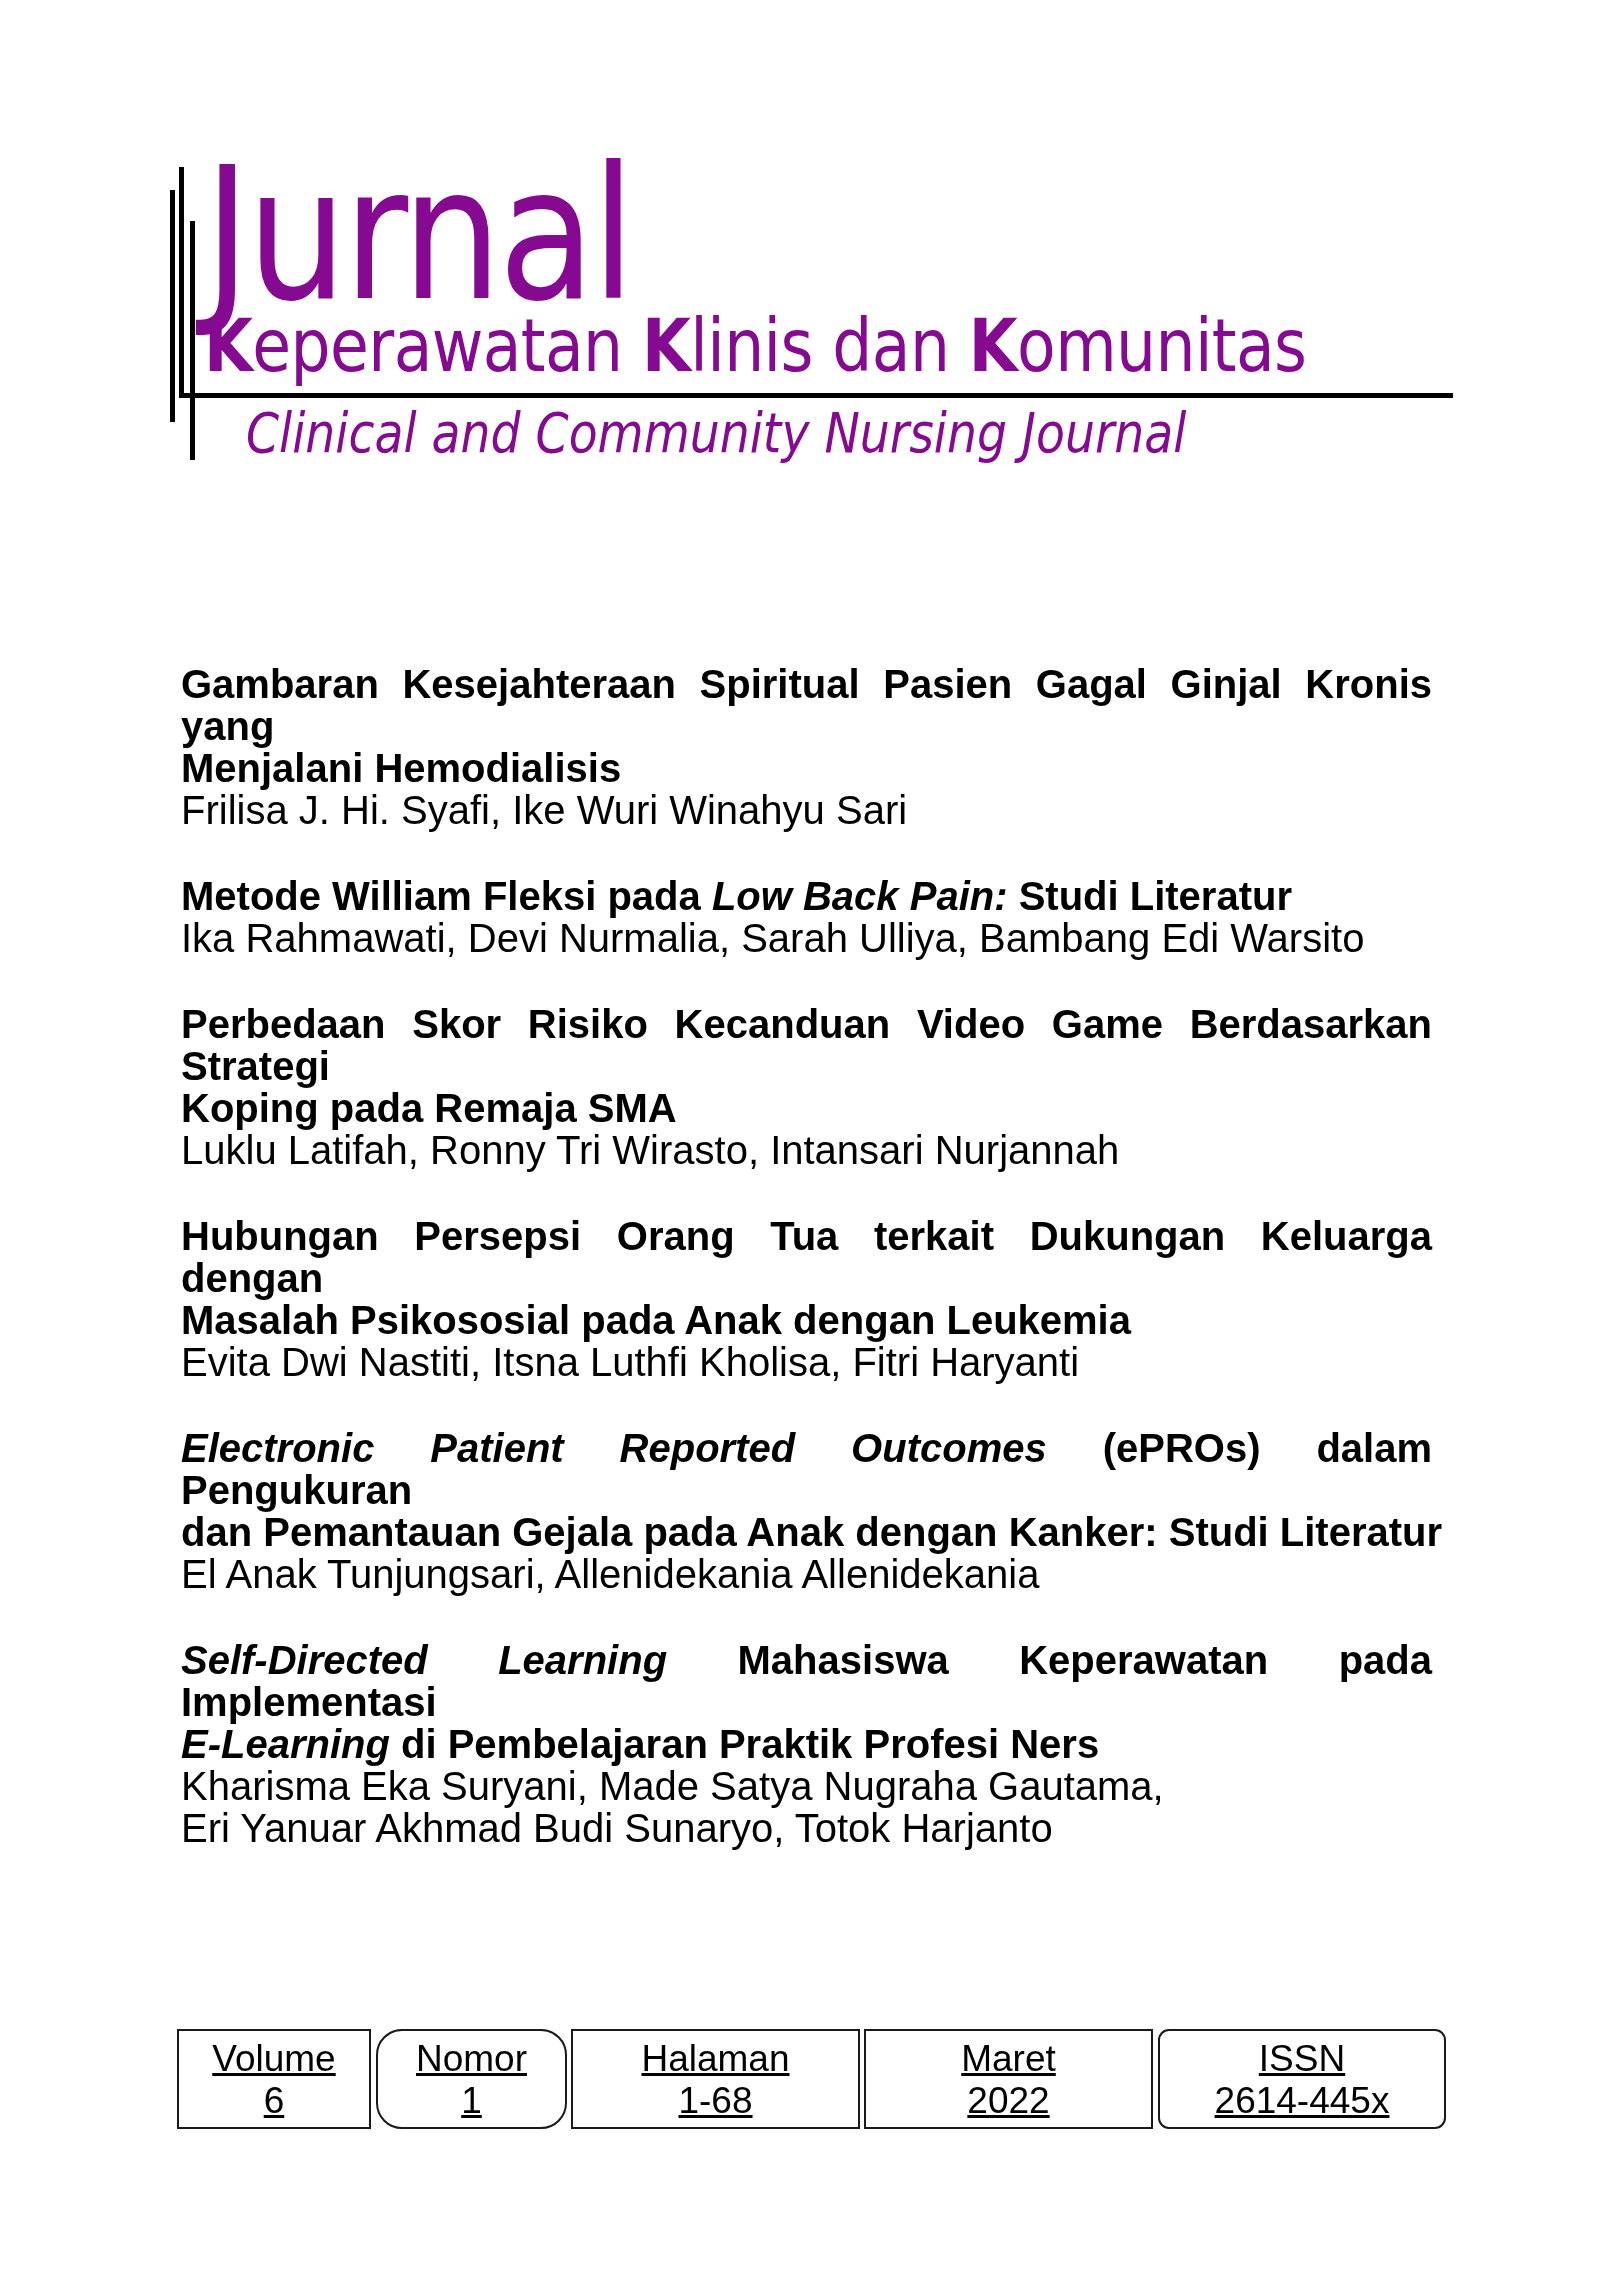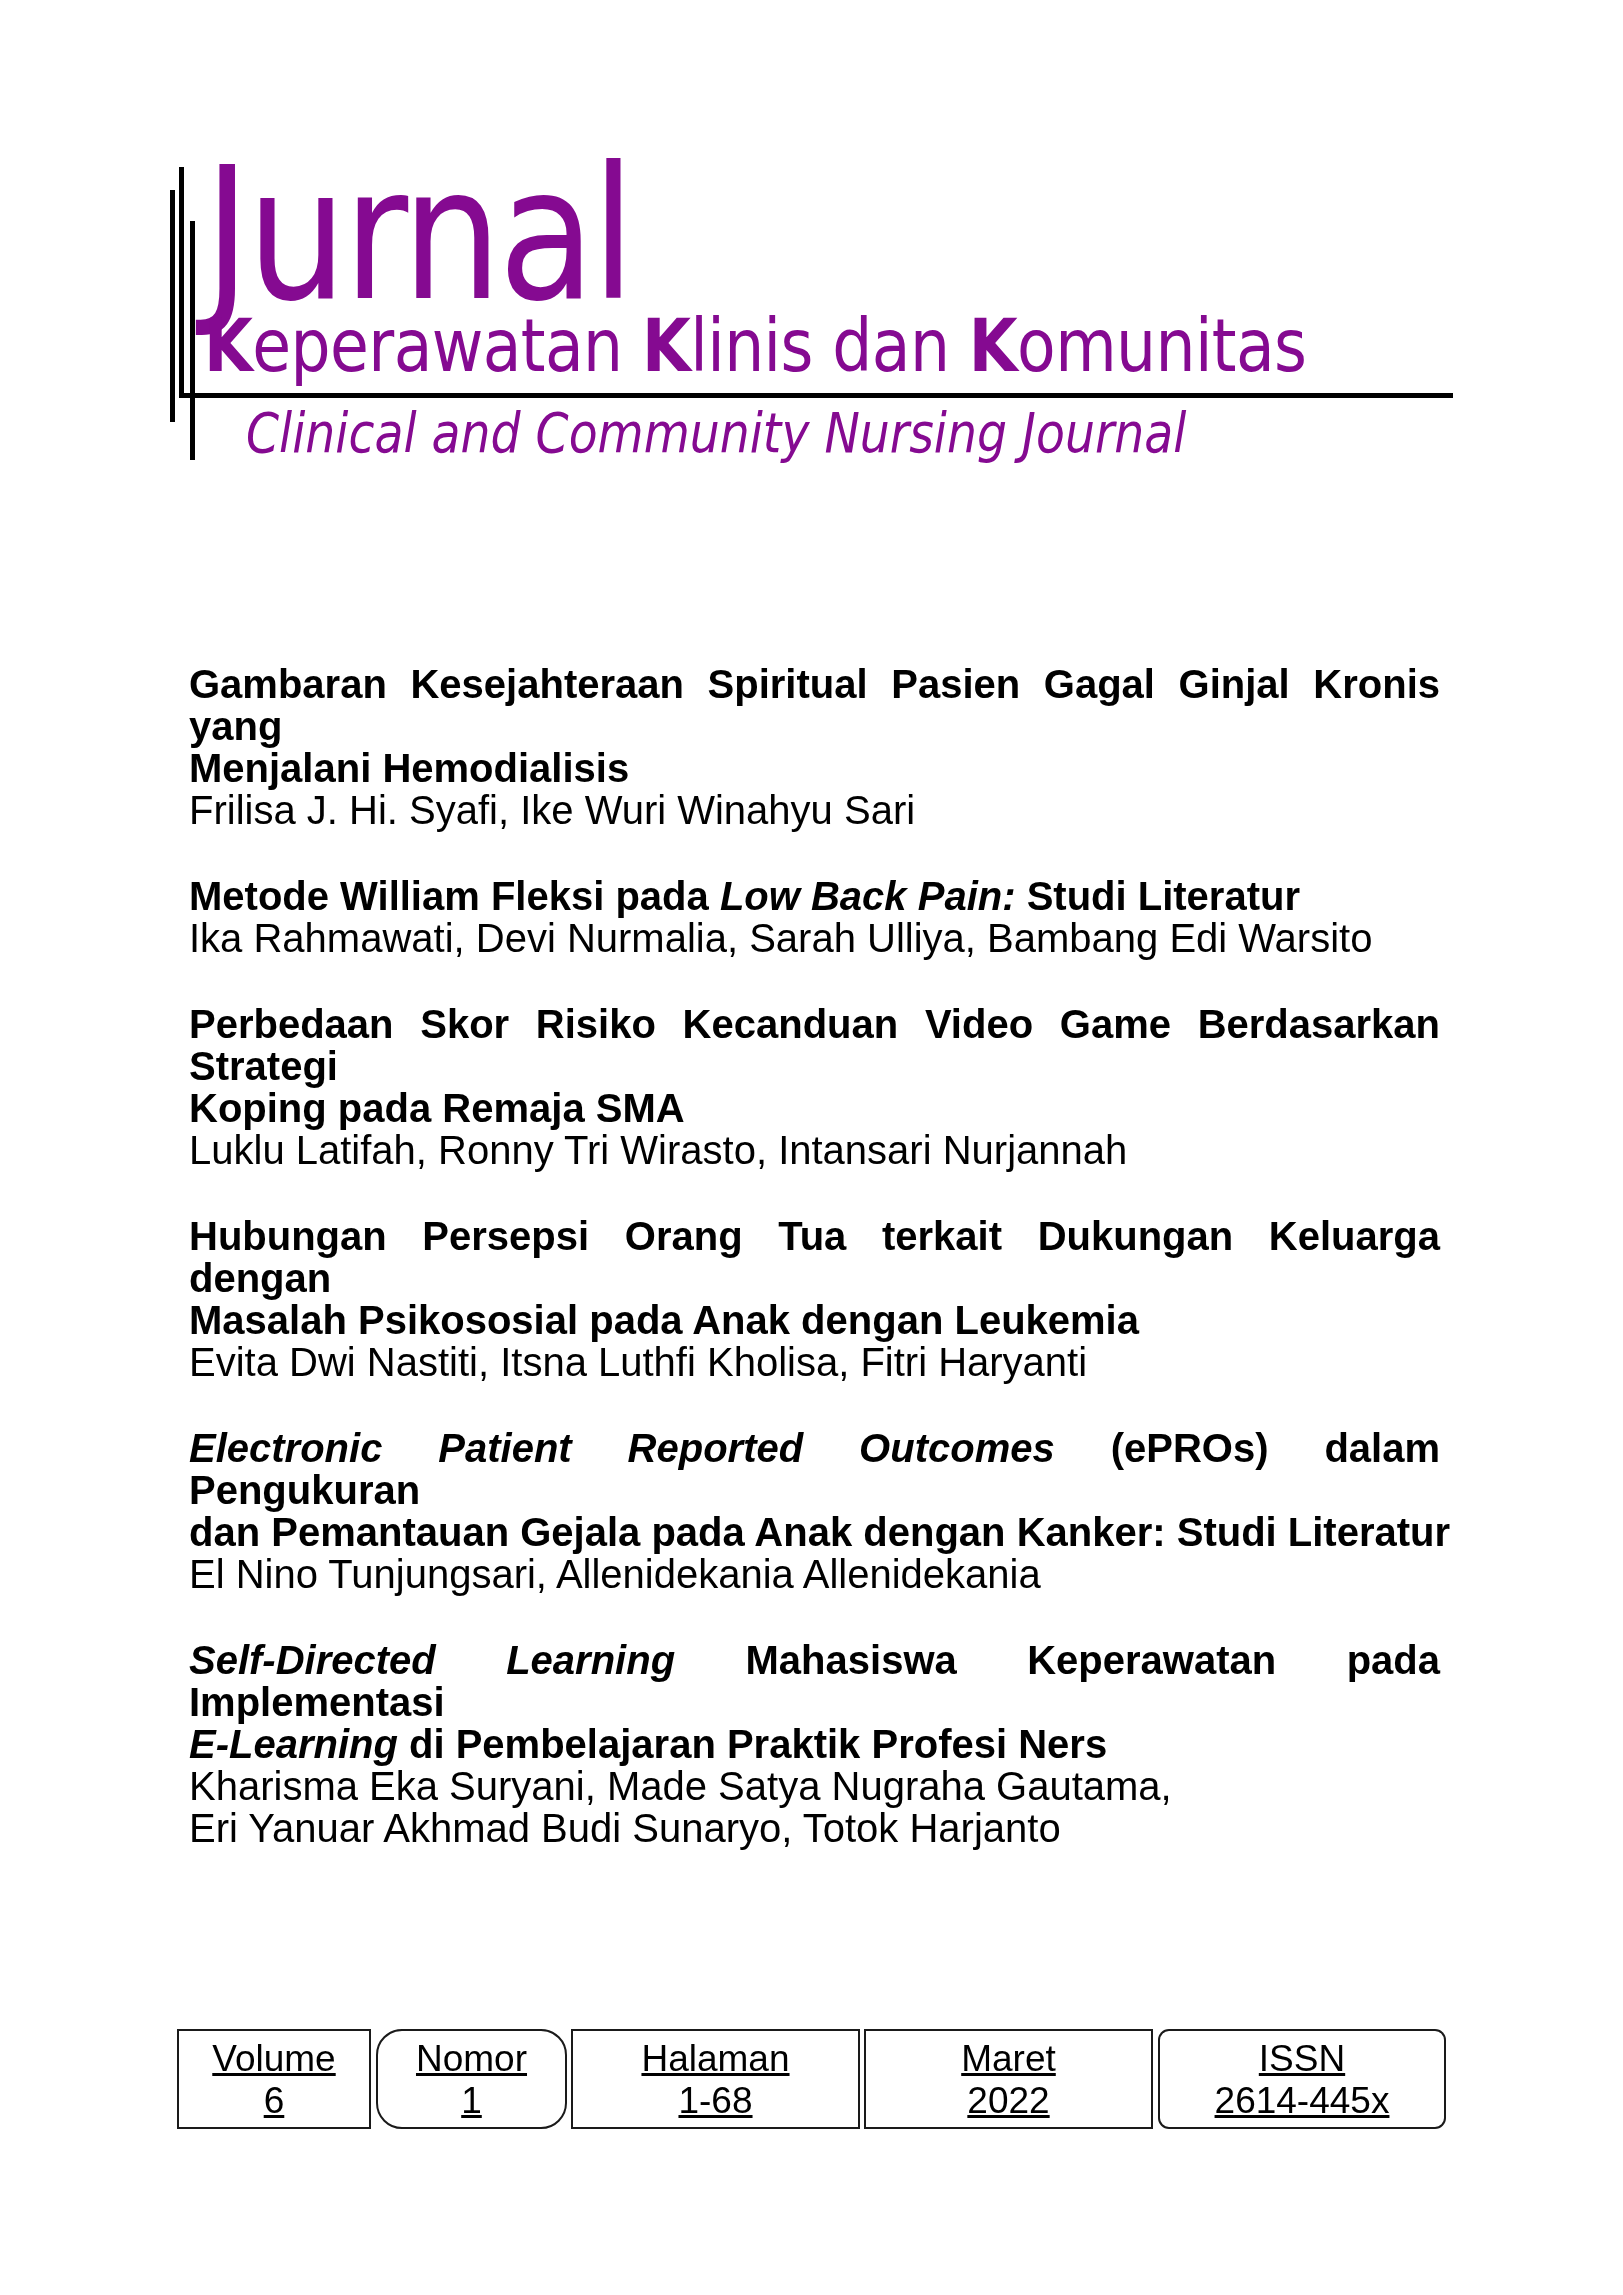--- a/index.html
+++ b/index.html
@@ -3,21 +3,21 @@
 <meta charset="utf-8">
 <style>
   html, body { margin: 0; padding: 0; background: #ffffff; }
   body { width: 1623px; height: 2295px; position: relative; overflow: hidden; font-family: "Liberation Sans", sans-serif; color: #000; }
   .vline { position: absolute; background: #000; width: 4.6px; }
   .hline { position: absolute; background: #000; height: 4.6px; }
   .title-jurnal { position: absolute; left: 204px; top: 143px; font-family: "DejaVu Sans", sans-serif; font-size: 183px; line-height: 1; color: #850A91; letter-spacing: -3.9px; transform: scaleX(0.86); transform-origin: left top; white-space: nowrap; }
   .title-sub { position: absolute; left: 204px; top: 309px; font-family: "DejaVu Sans", sans-serif; font-size: 73px; line-height: 1; color: #850A91; white-space: nowrap; transform: scaleX(0.865); transform-origin: left top; letter-spacing: -0.7px; }
   .title-sub b { font-weight: bold; }
   .title-en { position: absolute; left: 246px; top: 406px; font-family: "DejaVu Sans", sans-serif; font-size: 55px; line-height: 1; color: #850A91; font-style: italic; white-space: nowrap; transform: scaleX(0.86); transform-origin: left top; }
-  .articles { position: absolute; left: 189px; top: 663px; width: 1251px; }
+  .articles { position: absolute; left: 181px; top: 663px; width: 1251px; }
   .article { margin-bottom: 44px; }
   .article-title { font-weight: bold; font-size: 40px; line-height: 42px; text-align: justify; }
   .article-authors { font-size: 40px; line-height: 42px; }
   .line { display: block; white-space: nowrap; }
   .line.justify { text-align: justify; text-align-last: justify; white-space: normal; }
   .info-box { position: absolute; top: 0; height: 96px; border: 2px solid #1a1a1a; text-align: center; font-size: 37px; line-height: 42px; box-sizing: content-box; }
   .info-box .lbl, .info-box .val { display: block; text-decoration: underline; }
   .info-box .lbl { margin-top: 6.5px; }
 </style>
 </head>
@@ -67,21 +67,21 @@
       <div class="article-authors">
         <span class="line">Evita Dwi Nastiti, Itsna Luthfi Kholisa, Fitri Haryanti</span>
       </div>
     </div>
     <div class="article">
       <div class="article-title">
         <span class="line justify"><i>Electronic Patient Reported Outcomes</i><span> (ePROs) dalam Pengukuran</span></span>
         <span class="line"><span>dan Pemantauan Gejala pada Anak dengan Kanker: Studi Literatur</span></span>
       </div>
       <div class="article-authors">
-        <span class="line">El Nino Tunjungsari, Allenidekania  Allenidekania</span>
+        <span class="line">El Anak Tunjungsari, Allenidekania  Allenidekania</span>
       </div>
     </div>
     <div class="article">
       <div class="article-title">
         <span class="line justify"><i>Self-Directed Learning</i><span> Mahasiswa Keperawatan pada Implementasi</span></span>
         <span class="line"><i>E-Learning</i><span> di Pembelajaran Praktik Profesi Ners</span></span>
       </div>
       <div class="article-authors">
         <span class="line">Kharisma Eka Suryani, Made Satya Nugraha Gautama,</span>
         <span class="line">Eri Yanuar Akhmad Budi Sunaryo, Totok Harjanto</span>

